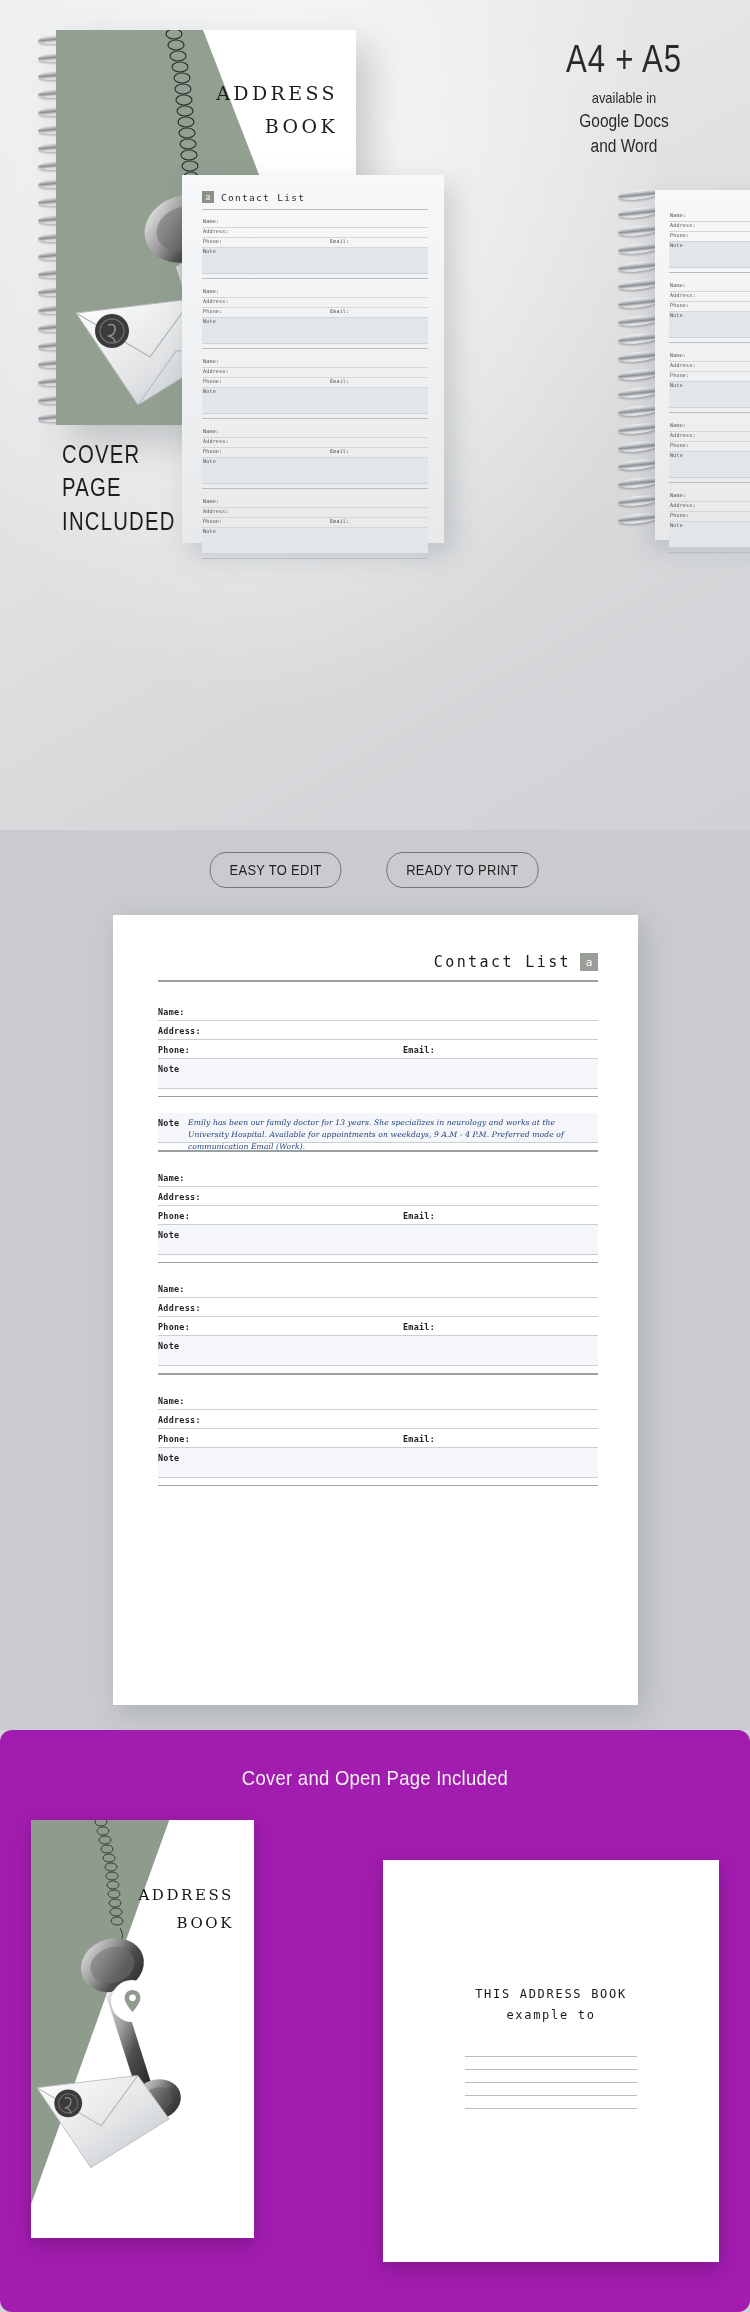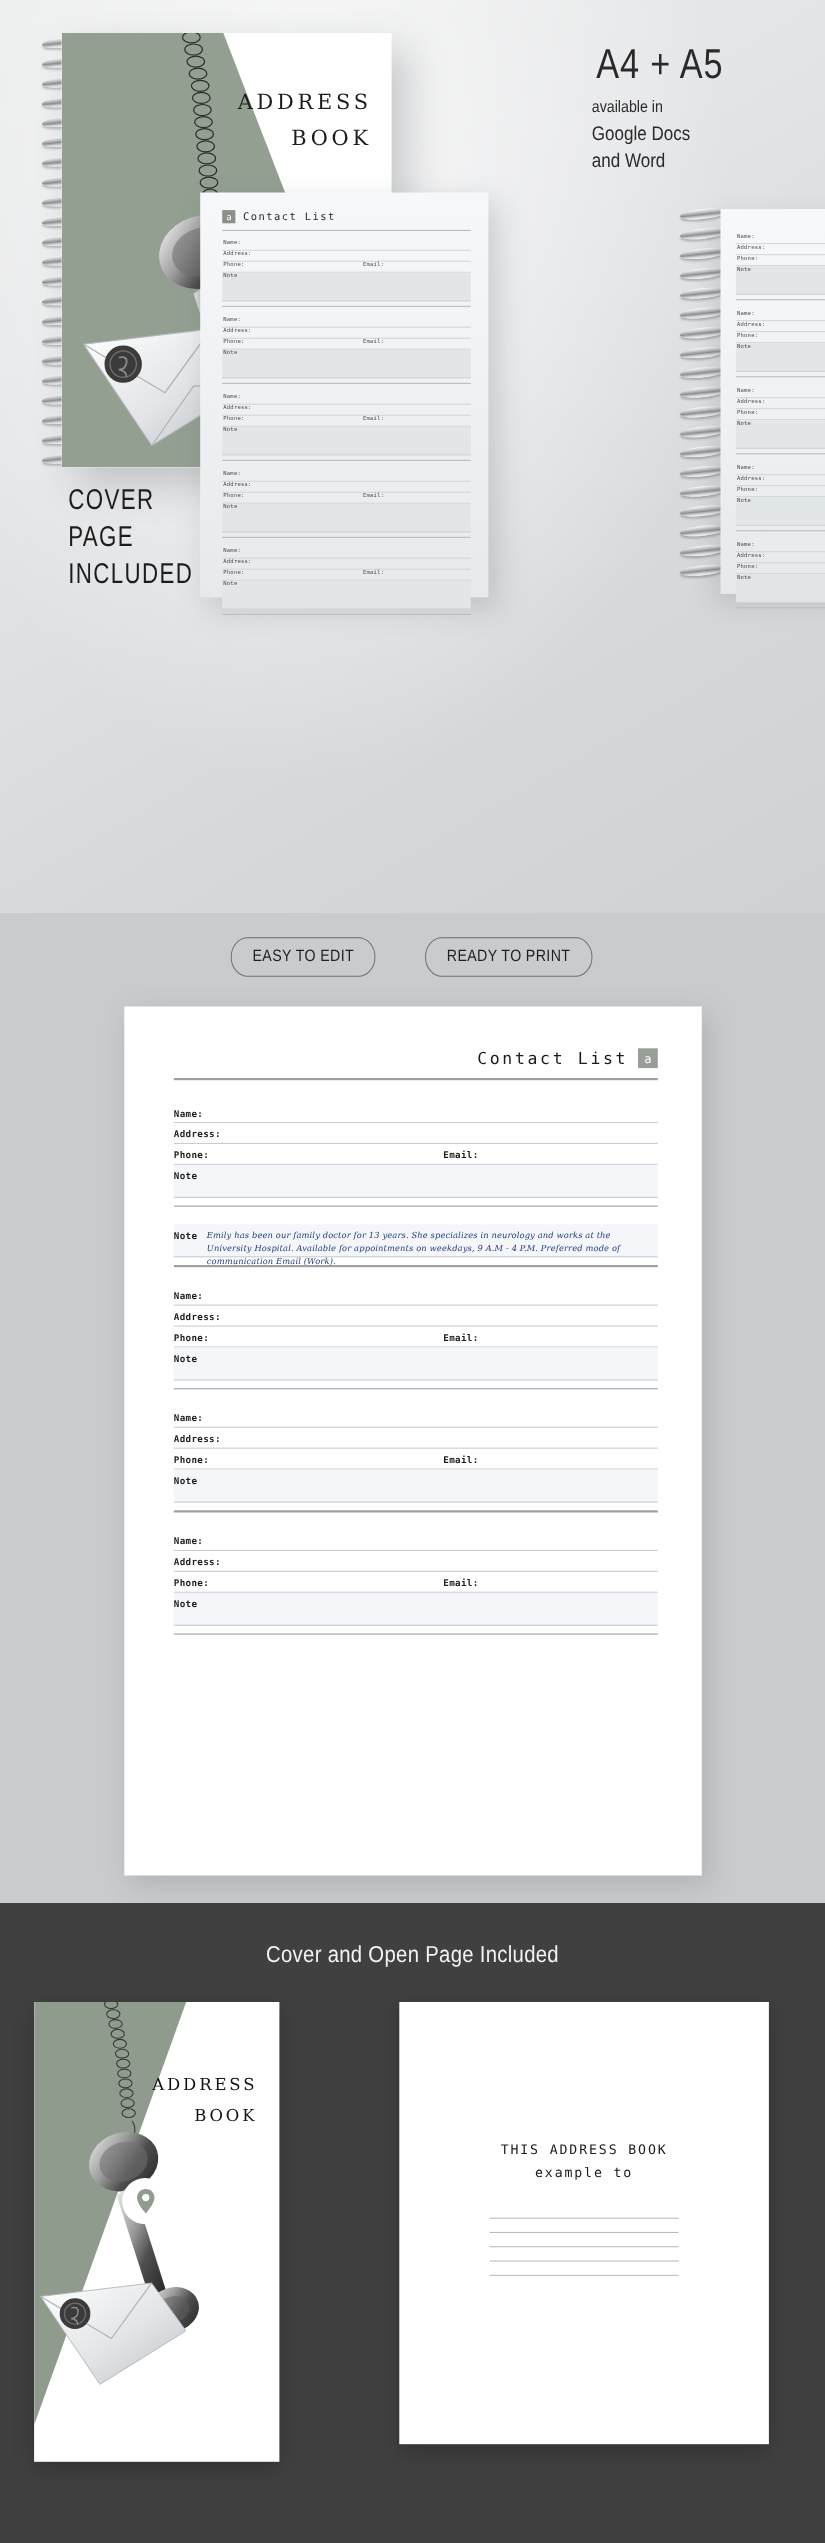--- a/index.html
+++ b/index.html
@@ -98,21 +98,21 @@
   
   .sheet-right {
     position:absolute; left: 655px; top: 190px; width: 130px; height: 350px;
     background: linear-gradient(180deg,#f7f8f9 0%,#eef0f1 60%,#e6e8ea 100%);
     box-shadow: -4px 8px 22px rgba(90,95,100,.20);
     padding: 22px 10px 0 14px;
   }
   .spiral-right { position:absolute; left: 618px; top: 188px; width: 42px; height: 350px; }
 
   .badge-a4 {
-    position:absolute; right: 26px; top: 40px; width: 200px; 
+    position:absolute; right: 26px; top: 40px; width: 200px; text-align: center;
     color:#2a2a2a;
   }
   .badge-a4 .big {
     font-family:"Liberation Sans", sans-serif;
     font-size: 38px; font-weight: 300; letter-spacing: 1px; line-height:1;
     transform: scaleX(.82); display:block;
   }
   .badge-a4 .sm {
     font-size: 15px; font-weight:400; margin-top:10px; line-height:1.32;
     transform: scaleX(.86); display:block;
@@ -189,33 +189,34 @@
   }
   .annot-right {
     position:absolute; left: 648px; top: 938px; width: 110px;
     font-size: 13.5px; color:#222; line-height:1.2;
     transform: scaleX(.88); transform-origin:left top;
   }
 
   
   .darkband {
     position:absolute; left:0; top: 1730px; width:750px; height: 582px;
-    background:#404040;
+    background:#a21caf;
+    border-radius:12px;
   }
   .dark-title {
     position:absolute; top: 36px; width:750px; text-align:center;
     color:#f2f2f2; font-size: 21px; font-weight: 400; letter-spacing:.3px;
     transform: scaleX(.88);
   }
   .dcard {
     position:absolute; top: 90px; background:#fff; overflow:hidden;
     box-shadow: 0 6px 18px rgba(0,0,0,.22);
   }
   .dcard.left { left: 31px; width: 223px; height: 418px; }
-  .dcard.right { left: 363px; width: 336px; height: 402px; }
+  .dcard.right { left: 383px; width: 336px; height: 402px; margin-top: 40px; }
   .d-green {
     position:absolute; inset:0; background:#8e9b8d;
     clip-path: polygon(0 0, 62% 0, 0 92%);
   }
   .d-title {
     position:absolute; right: 20px; top: 62px; width: 150px; text-align:right;
     font-family:"DejaVu Serif", serif; font-size:15px; letter-spacing:2.6px;
     color:#141414; line-height:1.85;
   }
   .pin-badge {

